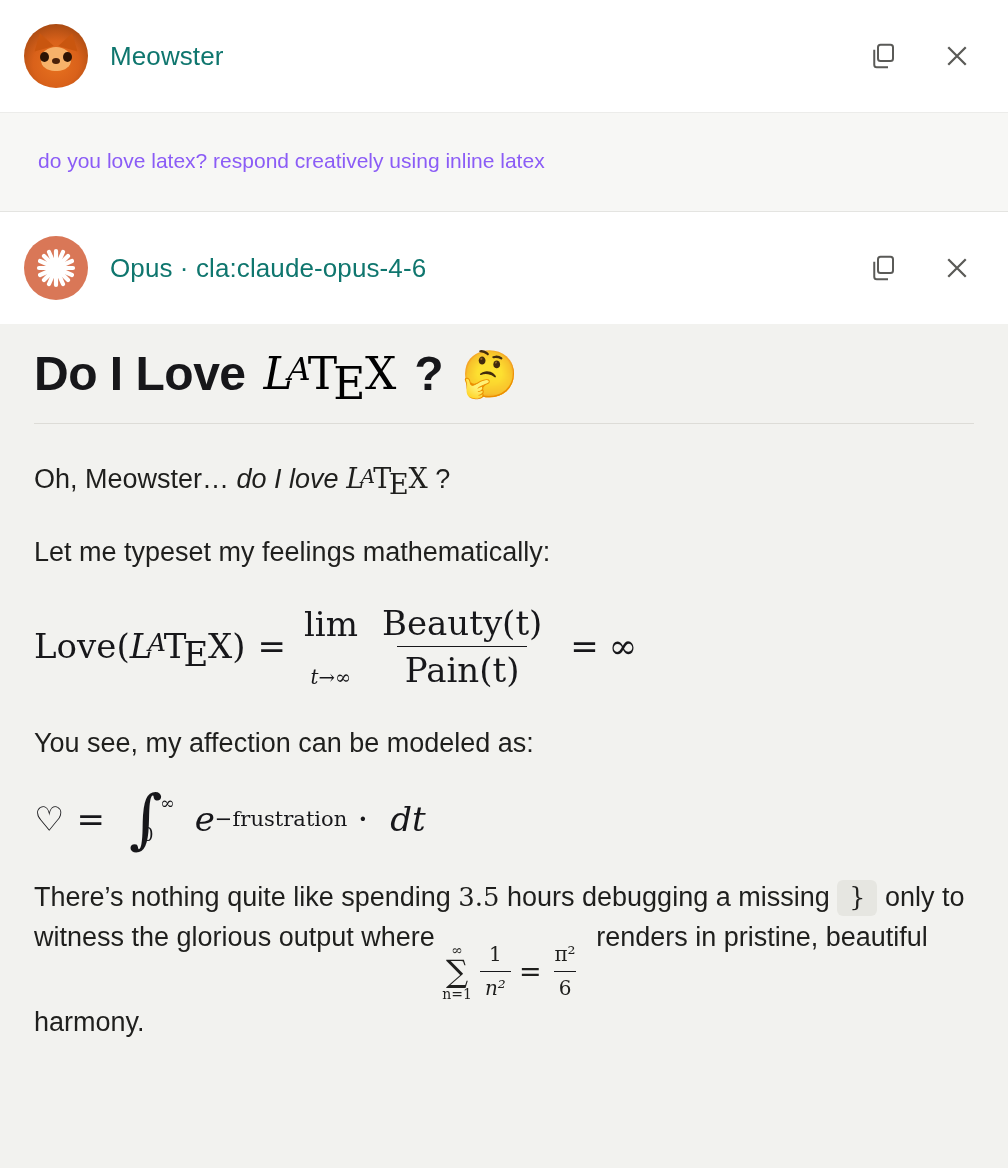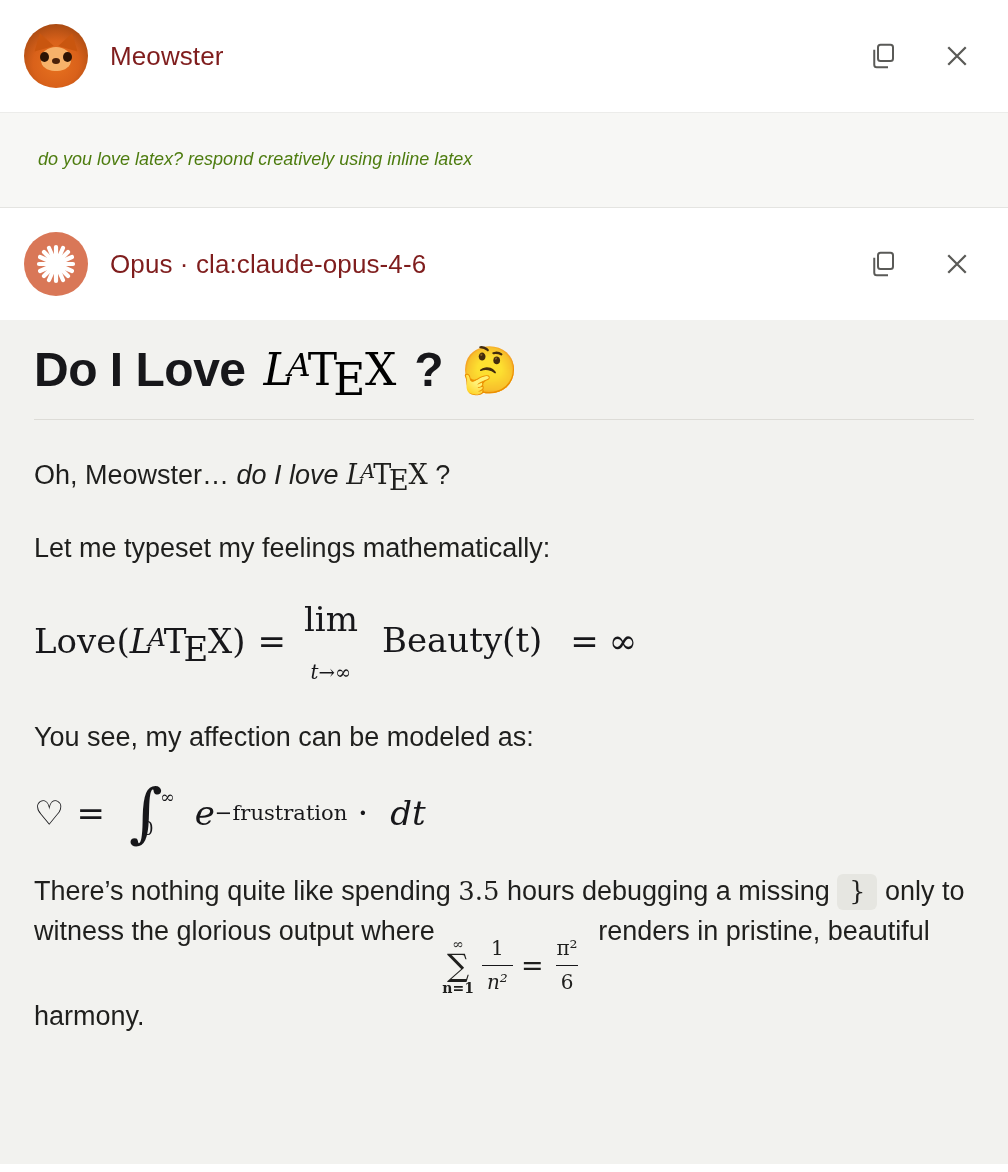--- a/index.html
+++ b/index.html
@@ -67,21 +67,21 @@
   .avatar.cat .eye-l { left: 16px; }
   .avatar.cat .eye-r { right: 16px; }
 
   
   .avatar.star { background: #d97757; }
   .avatar.star svg { position: absolute; left: 0; top: 0; }
 
   .msg-name {
     margin-left: 22px;
     font-size: 26px;
-    color: #7f1d1d;
+    color: #0f766e;
     letter-spacing: 0.1px;
     white-space: nowrap;
     overflow: hidden;
     text-overflow: ellipsis;
   }
   .hdr-actions {
     margin-left: auto;
     display: flex;
     align-items: center;
     gap: 40px;
@@ -94,24 +94,23 @@
   }
 
   
   .user-block {
     background: #f7f7f5;
     border-top: 1px solid #ececea;
     border-bottom: 1px solid #e4e4e1;
     padding: 34px 38px 36px 38px;
   }
   .user-text {
-    font-size: 18px;
-    color: #4d7c0f;
+    font-size: 21px;
+    color: #8b5cf6;
     line-height: 1.35;
-    font-style: italic;
   }
 
   
   .assistant-body {
     background: #f2f2ef;
     padding: 22px 34px 20px 34px;
     height: 844px;
   }
   .title-row {
     display: flex;
@@ -231,21 +230,21 @@
     vertical-align: -0.35em;
   }
   .sumbox {
     display: inline-flex;
     flex-direction: column;
     align-items: center;
     font-size: 1.0em;
   }
   .sumbox .s-top { font-size: 0.52em; line-height: 1; }
   .sumbox .s-sym { font-size: 1.15em; line-height: 0.95; }
-  .sumbox .s-bot { font-size: 0.52em; line-height: 1; font-weight: bold; }
+  .sumbox .s-bot { font-size: 0.52em; line-height: 1; }
   .sfrac {
     display: inline-flex;
     flex-direction: column;
     align-items: center;
     font-size: 0.74em;
     margin: 0 8px;
     vertical-align: middle;
   }
   .sfrac .n { padding: 0 5px 2px 5px; }
   .sfrac .d { padding: 2px 5px 0 5px; border-top: 1.4px solid #17171a; }
@@ -337,20 +336,21 @@
       <span>(</span>
       <span class="latex" style="font-size:34px;"><span class="l-L">L</span><span class="l-a">A</span><span class="l-T">T</span><span class="l-E">E</span><span class="l-X">X</span></span>
       <span>)</span>
     <span style="margin:0 12px;">=</span>
     <span class="limbox">
       <span>lim</span>
       <span class="lim-sub ital">t→∞</span>
     </span>
     <span class="frac">
       <span class="num">Beauty(t)</span>
+      <span class="den">Pain(t)</span>
     </span>
     <span style="margin:0 10px;">=</span>
     <span>∞</span>
   </div>
 
   <p class="para">You see, my affection can be modeled as:</p>
 
   <div class="math math-2">
     <span>♡</span>
     <span style="margin:0 12px;">=</span>

